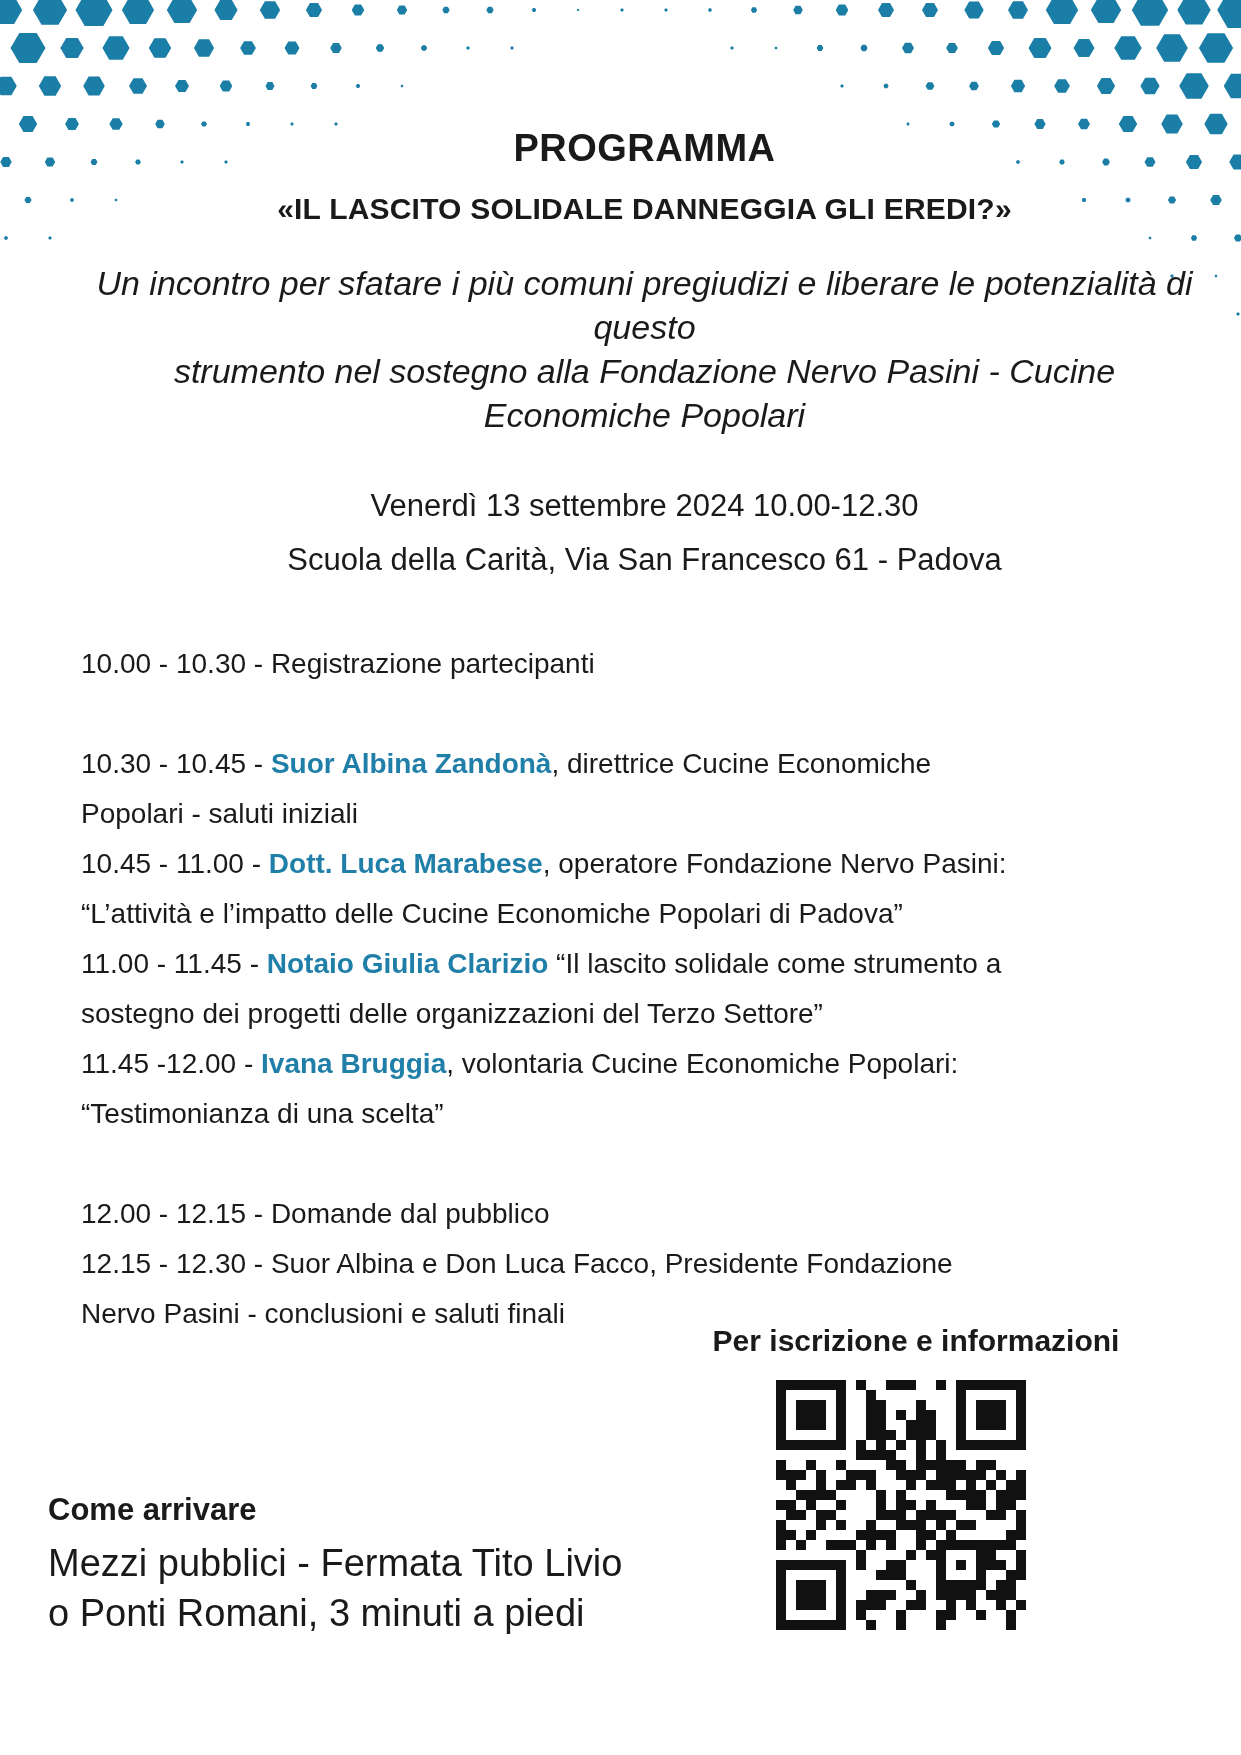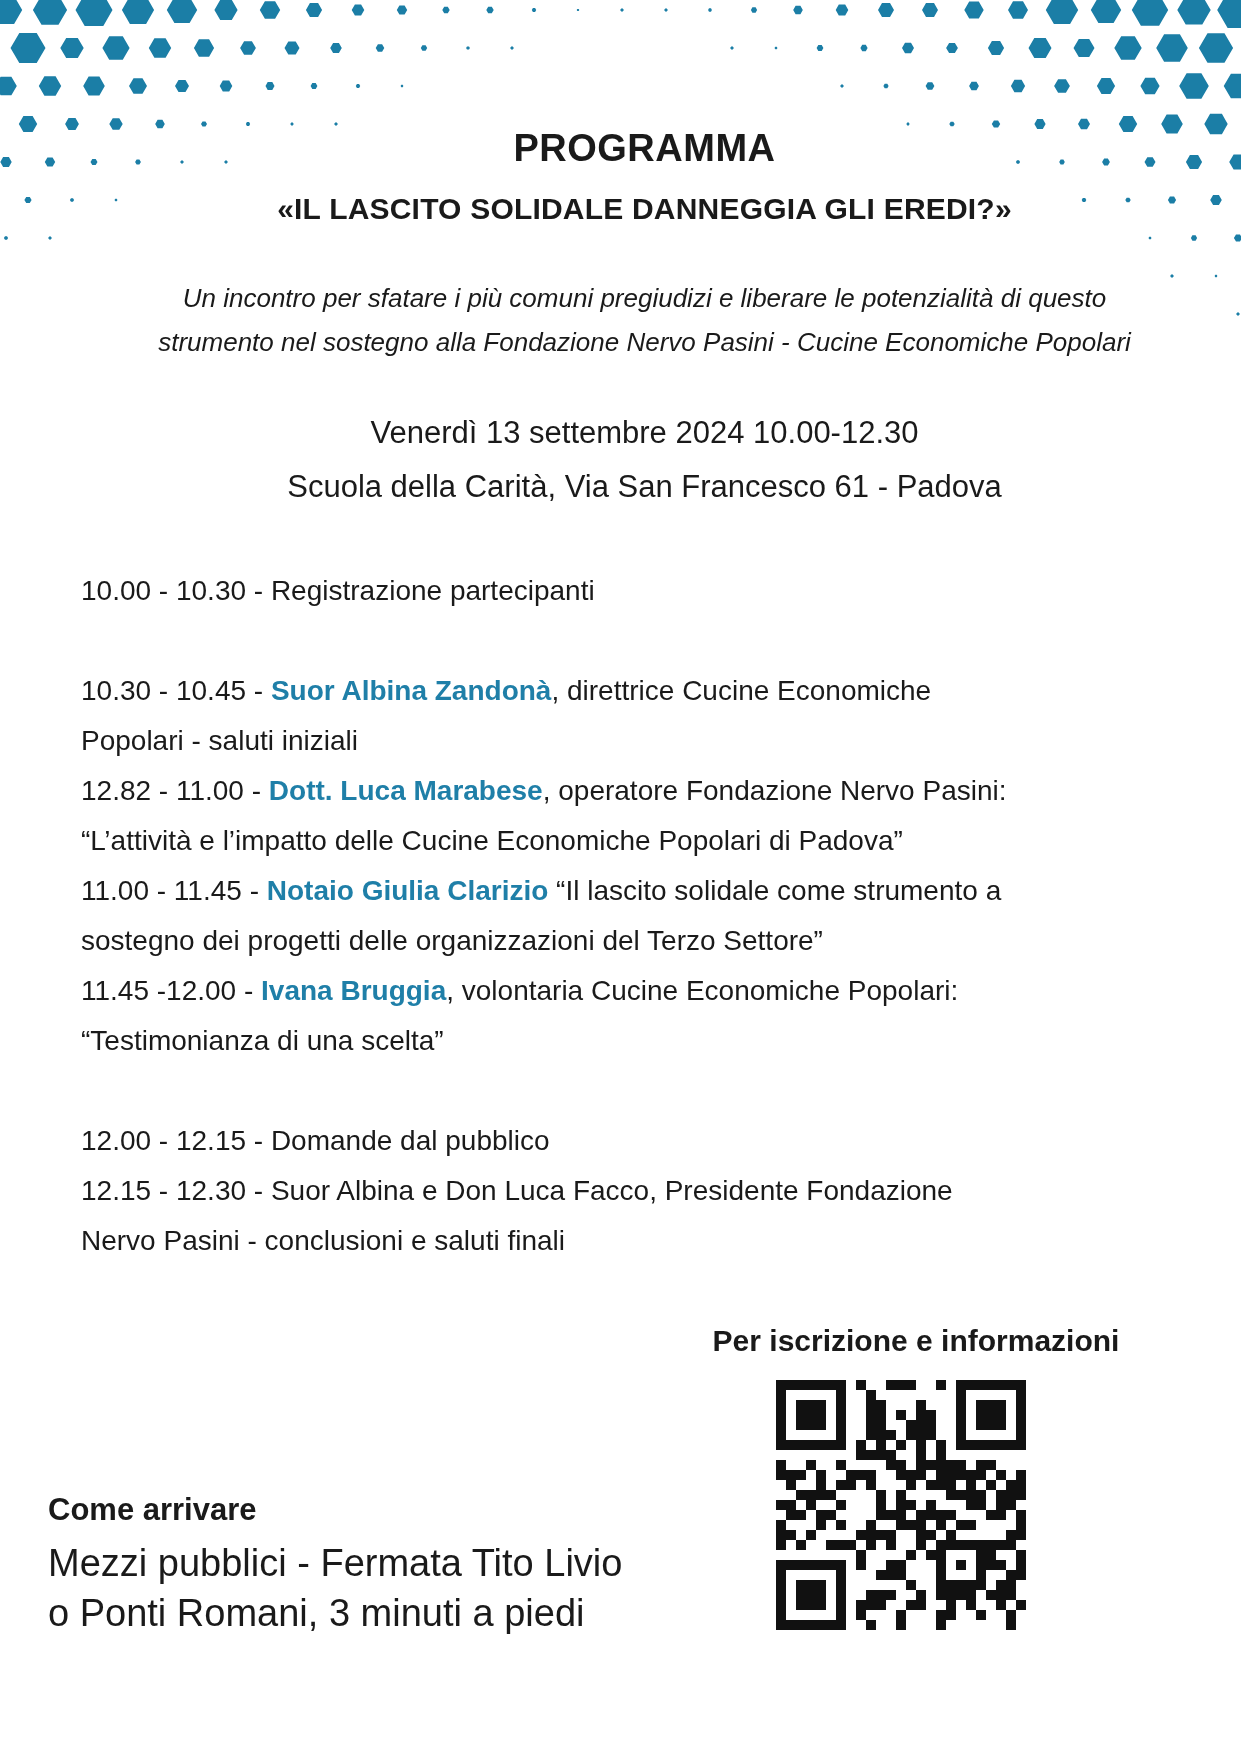--- a/index.html
+++ b/index.html
@@ -17,23 +17,23 @@
   .header{position:relative;text-align:center;}
   .title{
     margin:126px 0 0 0;
     font-size:38px;line-height:44px;font-weight:800;letter-spacing:.5px;
   }
   .subtitle{
     margin:16px 0 0 0;
     font-size:30px;line-height:46px;font-weight:800;letter-spacing:.2px;
   }
   .intro{
-    margin:44px auto 0 auto;
+    margin:29px auto 0 auto;
     font-style:italic;
-    font-size:26px;line-height:44px;
+    font-size:34px;line-height:44px;
     max-width:1120px;
   }
   .intro span{display:block;}
   .when{margin:46px 0 0 0;font-size:31px;line-height:46px;}
   .where{margin:8px 0 0 0;font-size:31px;line-height:46px;text-align:center;}
   .schedule{
     margin:56px 0 0 57px;
     text-align:left;
   }
   .sched-row{
@@ -73,21 +73,21 @@
       <span>Un incontro per sfatare i più comuni pregiudizi e liberare le potenzialità di questo</span>
       <span>strumento nel sostegno alla Fondazione Nervo Pasini - Cucine Economiche Popolari</span>
     </p>
     <p class="when">Venerdì 13 settembre 2024 10.00-12.30</p>
     <p class="where">Scuola della Carità, Via San Francesco 61 - Padova</p>
 
     <div class="schedule" id="schedule">
         <p class="sched-row"><span>10.00 - 10.30 - Registrazione partecipanti</span></p>
         <p class="sched-row gap-top"><span>10.30 - 10.45 - </span><span class="speaker">Suor Albina Zandonà</span><span>, direttrice Cucine Economiche</span></p>
         <p class="sched-row"><span>Popolari - saluti iniziali</span></p>
-        <p class="sched-row"><span>12.82 - 11.00 - </span><span class="speaker">Dott. Luca Marabese</span><span>, operatore Fondazione Nervo Pasini:</span></p>
+        <p class="sched-row"><span>10.45 - 11.00 - </span><span class="speaker">Dott. Luca Marabese</span><span>, operatore Fondazione Nervo Pasini:</span></p>
         <p class="sched-row"><span>“L’attività e l’impatto delle Cucine Economiche Popolari di Padova”</span></p>
         <p class="sched-row"><span>11.00 - 11.45 - </span><span class="speaker">Notaio Giulia Clarizio</span><span> “Il lascito solidale come strumento a</span></p>
         <p class="sched-row"><span>sostegno dei progetti delle organizzazioni del Terzo Settore”</span></p>
         <p class="sched-row"><span>11.45 -12.00 - </span><span class="speaker">Ivana Bruggia</span><span>, volontaria Cucine Economiche Popolari:</span></p>
         <p class="sched-row"><span>“Testimonianza di una scelta”</span></p>
         <p class="sched-row gap-top"><span>12.00 - 12.15 - Domande dal pubblico</span></p>
         <p class="sched-row"><span>12.15 - 12.30 - Suor Albina e Don Luca Facco, Presidente Fondazione</span></p>
         <p class="sched-row"><span>Nervo Pasini - conclusioni e saluti finali</span></p>
       </div>
   </div>

